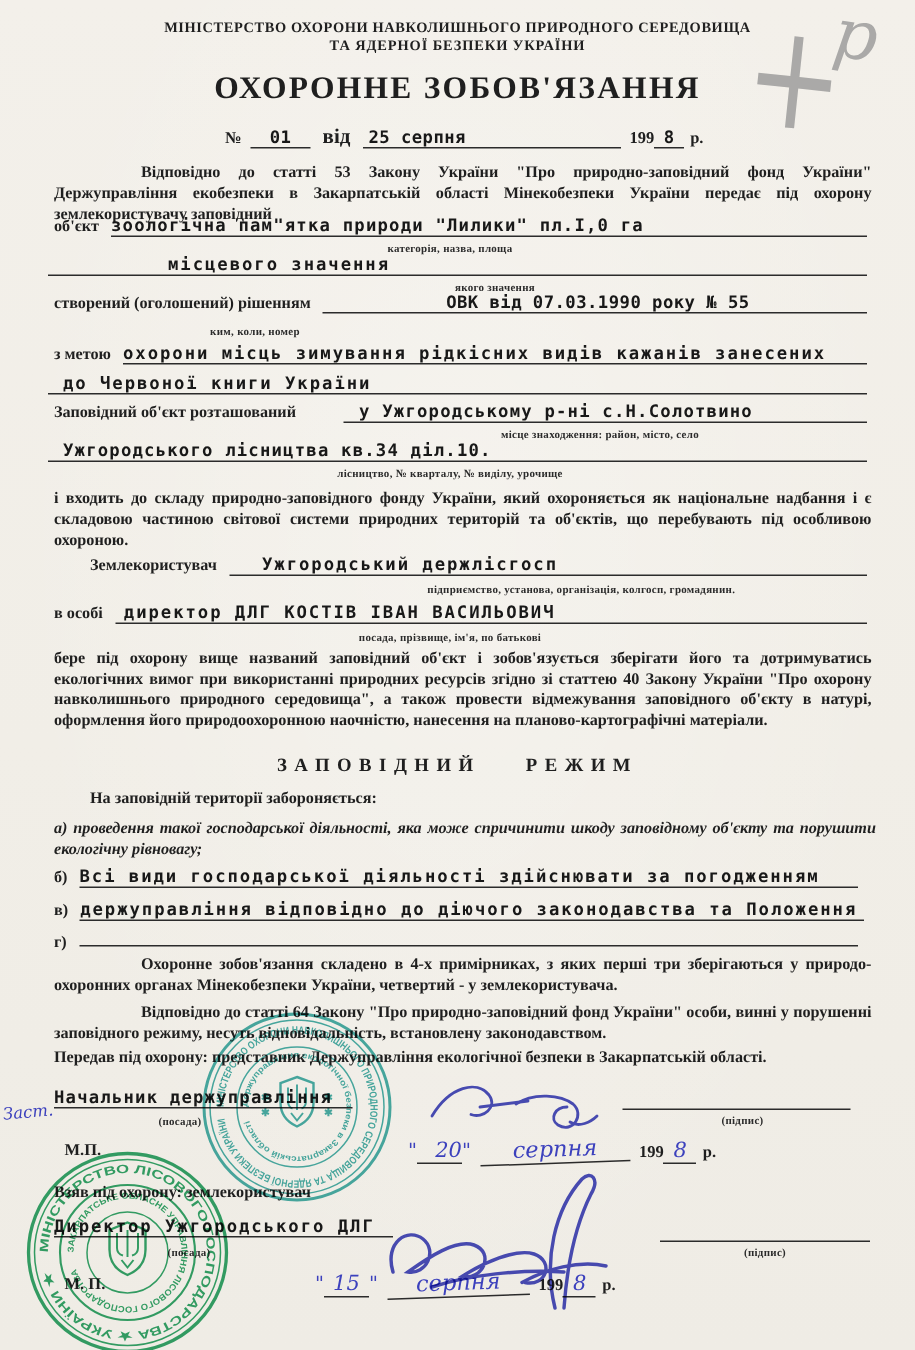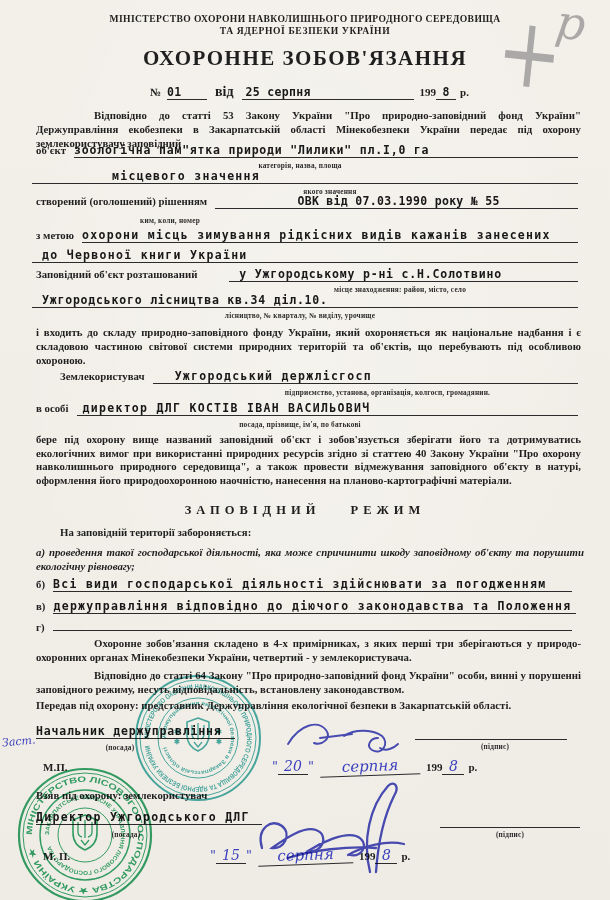--- a/index.html
+++ b/index.html
@@ -31,21 +31,21 @@
 <body>
 
 <div class="page">
 
   <div class="abs center f" style="top:13px;font-size:9.6px;letter-spacing:.4px;">МІНІСТЕРСТВО ОХОРОНИ  НАВКОЛИШНЬОГО ПРИРОДНОГО СЕРЕДОВИЩА</div>
   <div class="abs center f" style="top:46px;font-size:21px;letter-spacing:1.5px;">ОХОРОННЕ ЗОБОВ'ЯЗАННЯ</div>
   <div class="abs center f" style="top:25px;font-size:9.6px;letter-spacing:.6px;">ТА  ЯДЕРНОЇ  БЕЗПЕКИ  УКРАЇНИ</div>
 
   <div class="row" style="left:150px;top:84px;">
     <span class="f gap6" style="font-size:11px;">№</span>
-    <span class="t u" style="width:40px;">01</span>
+    <span class="t u" style="width:40px;text-align:center;">01</span>
     <span class="f" style="margin:0 8px;font-size:14px;">від</span>
     <span class="t u" style="width:168px;padding-left:4px;">25 серпня</span>
     <span class="f" style="margin-left:6px;font-size:11px;">199</span>
     <span class="t u" style="width:20px;text-align:center;">8</span>
     <span class="f" style="margin-left:4px;font-size:11px;">р.</span>
   </div>
 
   <div class="para" style="left:36px;top:108px;width:545px;text-indent:58px;">Відповідно до статті 53 Закону України "Про природно-заповідний фонд України" Держуправління екобезпеки в Закарпатській  області Мінекобезпеки України передає під охорону землекористувачу заповідний</div>
 
   <div class="row" style="left:36px;top:143px;right:32px;">
@@ -121,21 +121,21 @@
   <div class="abs f" style="left:36px;top:699px;">Передав під охорону: представник Держуправління екологічної безпеки в Закарпатській області.</div>
 
   <span class="abs t mid u" style="left:36px;top:724px;padding-right:14px;">Начальник держуправління</span>
   <div class="cap" style="left:60px;top:743px;width:120px;">(посада)</div>
   <div class="abs" style="left:415px;top:724px;width:152px;height:15px;border-bottom:1.4px solid #2b2b2b;"></div>
   <div class="cap" style="left:455px;top:742px;width:80px;">(підпис)</div>
   <div class="abs f" style="left:43px;top:761px;font-size:11px;">М.П.</div>
 
   <div class="row" style="left:272px;top:757px;">
     <span class="hw" style="font-size:13px;">"</span>
-    <span class="hw u" style="width:30px;text-align:center;font-size:14px;">20</span>
+    <span class="hw u" style="width:30px;text-align:right;font-size:14px;">20</span>
     <span class="hw gap6" style="font-size:13px;">"</span>
     <span class="hw u" style="width:100px;text-align:center;font-size:15px;transform:rotate(-2deg);">серпня</span>
     <span class="f" style="margin-left:6px;font-size:11px;">199</span>
     <span class="hw u" style="width:22px;text-align:center;font-size:14px;">8</span>
     <span class="f" style="margin-left:4px;font-size:11px;">р.</span>
   </div>
 
   <div class="abs f" style="left:36px;top:789px;">Взяв під охорону: землекористувач</div>
   <span class="abs t wide u" style="left:36px;top:810px;padding-right:12px;">Директор Ужгородського  ДЛГ</span>
   <div class="cap" style="left:66px;top:830px;width:120px;">(посада)</div>

